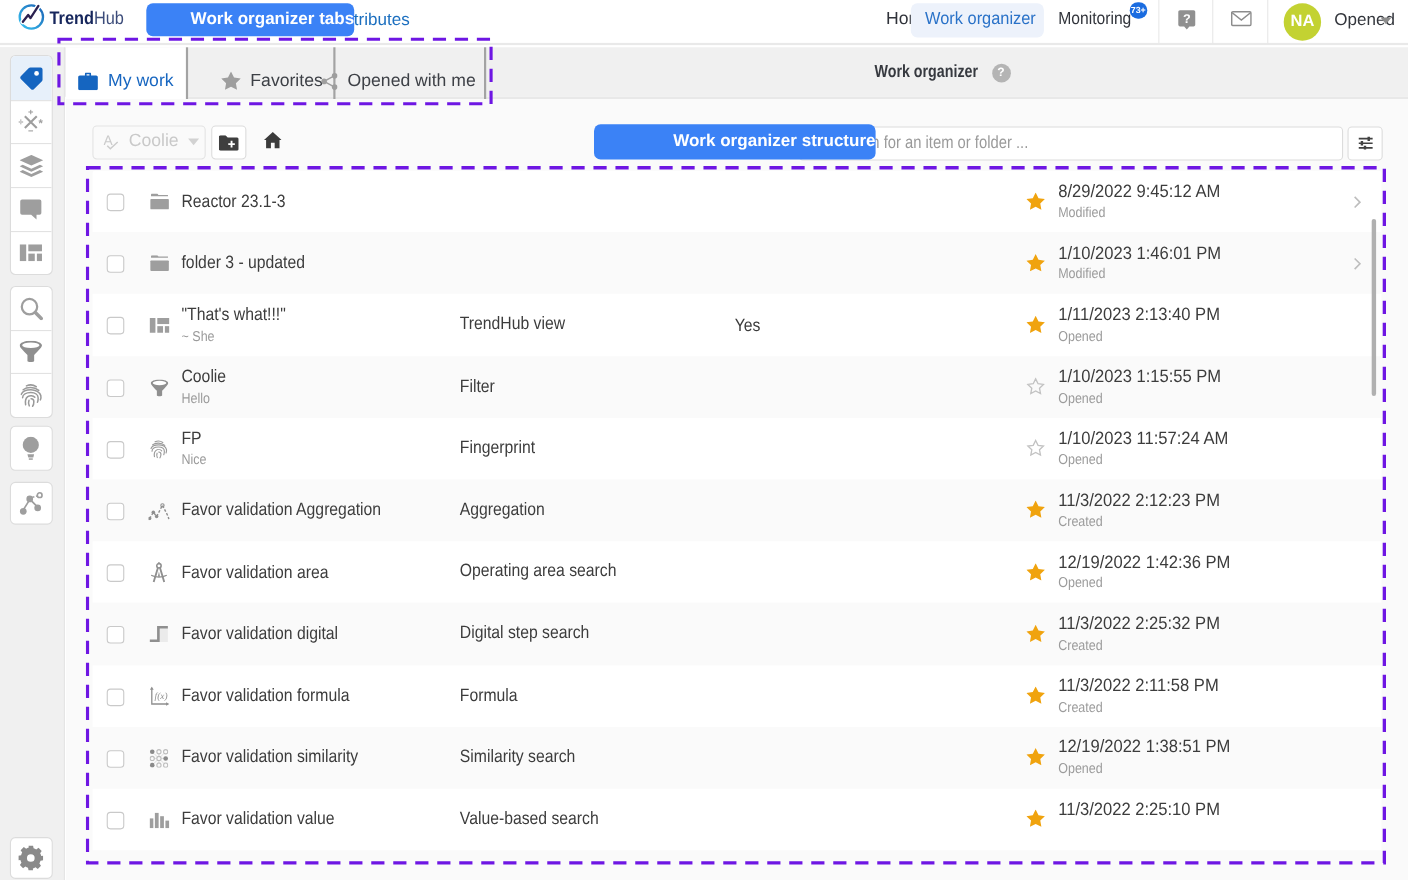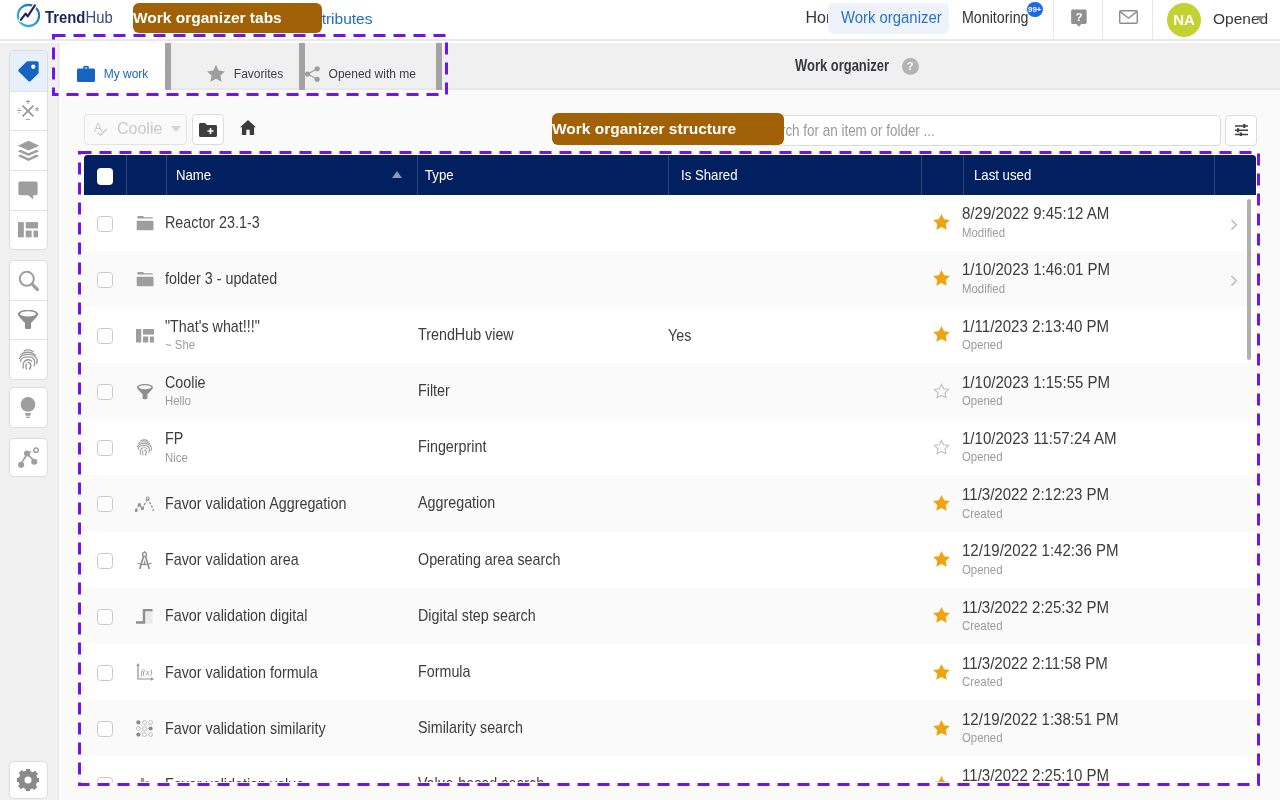--- a/index.html
+++ b/index.html
@@ -16,26 +16,26 @@
 .toplink { position:absolute; top:9px; font-size:16px; color:#30333a; }
 #wo-pill { position:absolute; left:828px; top:3px; width:121px; height:31px; background:#edf2fb; border-radius:6px; }
 #wo-pill span { position:absolute; left:13px; top:6px; font-size:16px; color:#2a72c8; white-space:nowrap; transform:scaleX(0.93); transform-origin:0 0; }
 .badge99 { position:absolute; left:1027px; top:1.5px; width:15.5px; height:15.5px; border-radius:50%; background:#1a6ce0; color:#fff; font-size:8px; font-weight:700; text-align:center; line-height:15.5px; }
 .vsep { position:absolute; top:0; width:1px; height:40px; background:#e8e8e8; }
 #avatar { position:absolute; left:1167px; top:3px; width:34px; height:34px; border-radius:50%; background:#c3d232; color:#fff; font-weight:700; font-size:15px; text-align:center; line-height:34px; }
 #nicky { position:absolute; left:1213px; top:10px; font-size:15.5px; color:#33363c; }
 #caret-user { position:absolute; left:1255px; top:16px; width:0; height:0; border-left:5px solid transparent; border-right:5px solid transparent; border-top:6px solid #8c8c8c; }
 
 
-.pbadge { position:absolute; background:#a16207; border-radius:6px; color:#fff; font-weight:700; font-size:15.5px; text-align:left; z-index:30; }
+.pbadge { position:absolute; background:#3b82f6; border-radius:6px; color:#fff; font-weight:700; font-size:15.5px; text-align:right; z-index:30; }
 
 
 #graybar { position:absolute; left:0; top:42.5px; width:1280px; height:45px; background:#f0f0f0; }
 #barline { position:absolute; left:60px; top:87.5px; width:1220px; height:2px; background:#e8e8e8; }
-.tab { position:absolute; top:42.5px; height:62px; border-right:6px solid #a3a3a3; display:flex; align-items:center; justify-content:center; gap:9px; font-size:12px; color:#3d4046; }
+.tab { position:absolute; top:42.5px; height:62px; border-right:2px solid #a3a3a3; display:flex; align-items:center; justify-content:center; gap:9px; font-size:16px; color:#3d4046; }
 #tab1 { left:60px; width:111px; background:#fff; color:#1766c0; }
 #title-wo { position:absolute; left:795px; top:57px; font-size:16px; font-weight:700; color:#36393f; white-space:nowrap; transform:scaleX(0.81); transform-origin:0 0; }
 .qcircle { position:absolute; width:17px; height:17px; border-radius:50%; background:#b4b4b4; color:#fff; font-size:11px; font-weight:700; text-align:center; line-height:17px; }
 
 
 #sidebar { position:absolute; left:0; top:42.5px; width:59px; height:757.5px; background:#f0f0f0; border-right:1px solid #e4e4e4; }
 .sgroup { position:absolute; left:8.8px; width:39.4px; background:#fff; border:1px solid #dcdcdc; border-radius:5px; overflow:hidden; }
 .scell { display:flex; align-items:center; justify-content:center; border-top:1px solid #e2e2e2; }
 .scell svg { transform:scale(1.13); }
 .scell:first-child { border-top:none; }
@@ -122,39 +122,39 @@
     <path d="M4.8 16.8 L9.6 10.6 L11.7 13.4 L18.9 2.4" fill="none" stroke="#fff" stroke-width="4.6" stroke-linecap="round" stroke-linejoin="round"></path>
     <path d="M4.8 16.8 L9.6 10.6 L11.7 13.4 L18.9 2.4" fill="none" stroke="#2b2150" stroke-width="2.1" stroke-linecap="round" stroke-linejoin="round"></path>
   </svg>
   <div class="brand"><b>Trend</b><span>Hub</span></div>
   <div class="navlink" style="left:307px;">Attributes</div>
   <div class="toplink" style="left:775.5px;padding-left:30px;">Home</div>
   <div id="wo-pill">
       <span>Work organizer</span>
     </div>
   <div class="toplink" style="left:962px;transform:scaleX(0.89);transform-origin:0 0;white-space:nowrap;">Monitoring</div>
-  <div class="badge99">99+</div>
+  <div class="badge99">73+</div>
   <div class="vsep" style="left:1053px;"></div>
   <div class="vsep" style="left:1102px;"></div>
   <div class="vsep" style="left:1152px;"></div>
   <svg class="abs" style="left:1071px;top:9px;" width="16" height="19" viewBox="0 0 16 19">
       <path d="M1.8 0.4 H14 C15 0.4 15.7 1.1 15.7 2.1 V13.3 C15.7 14.3 15 15 14 15 H10.3 L7.9 17.8 L5.5 15 H1.8 C0.8 15 0.1 14.3 0.1 13.3 V2.1 C0.1 1.1 0.8 0.4 1.8 0.4 Z" fill="#909090"></path>
       <text x="8" y="11.6" text-anchor="middle" font-size="11.5" font-weight="bold" fill="#fff" font-family="Liberation Sans">?</text>
     </svg>
   <svg class="abs" style="left:1119px;top:10px;" width="19" height="14" viewBox="0 0 19 14" fill="none" stroke="#8c8c8c" stroke-width="1.4">
       <rect x="0.7" y="0.7" width="17.6" height="12.6" rx="1.2"></rect>
       <path d="M1.2 1.6 L9.5 8.2 L17.8 1.6"></path>
     </svg>
   <div id="avatar">NA</div>
   <div id="nicky">Opened</div>
   <div id="caret-user"></div>
 </div>
 
 <div class="pbadge" style="left:133px;top:3px;width:189px;height:30px;line-height:30px;">Work organizer tabs</div>
-<div class="pbadge" style="left:552px;top:112.5px;width:232px;height:32.5px;line-height:32.5px;">Work organizer structure</div>
+<div class="pbadge" style="left:540px;top:112.5px;width:256px;height:32.5px;line-height:32.5px;">Work organizer structure</div>
 
 <svg class="abs" style="left:52px;top:34px;z-index:25;" width="396" height="62">
   <rect x="1.5" y="1.5" width="393" height="59" fill="none" stroke="#6e16e3" stroke-width="3" stroke-dasharray="12 8"></rect>
 </svg>
 <svg class="abs" style="left:78px;top:151px;z-index:25;" width="1184" height="636">
   <rect x="1.5" y="1.5" width="1179" height="632" fill="none" stroke="#6e16e3" stroke-width="3" stroke-dasharray="12 8"></rect>
 </svg>
 
 <div id="content"></div>
 
@@ -277,35 +277,20 @@
 <div class="sgroup" style="top:760.5px;height:38.5px;">
     <div class="scell" style="height:36.50px;">
       <svg width="20" height="20" viewBox="0 0 20 20">
         <path d="M8.2 0 h3.6 l0.45 2.2 a8 8 0 0 1 2.1 0.87 l1.87 -1.25 2.55 2.55 -1.25 1.87 a8 8 0 0 1 0.87 2.1 L20 8.2 v3.6 l-2.2 0.45 a8 8 0 0 1 -0.87 2.1 l1.25 1.87 -2.55 2.55 -1.87 -1.25 a8 8 0 0 1 -2.1 0.87 L11.8 20 H8.2 l-0.45 -2.2 a8 8 0 0 1 -2.1 -0.87 l-1.87 1.25 -2.55 -2.55 1.25 -1.87 a8 8 0 0 1 -0.87 -2.1 L0 11.8 V8.2 l2.2 -0.45 a8 8 0 0 1 0.87 -2.1 L1.82 3.78 4.37 1.23 6.24 2.48 a8 8 0 0 1 2.1 -0.87 Z" fill="#8a8a8a"></path>
         <circle cx="10" cy="10" r="3.1" fill="#fff"></circle>
       </svg>
     </div>
   </div>
 
 <div id="tablewrap">
-  <div id="thead">
-    <div id="hcheck"></div>
-    <div class="hsep" style="left:42px;"></div>
-    <div class="hsep" style="left:82.5px;"></div>
-    <div class="hsep" style="left:333.5px;"></div>
-    <div class="hsep" style="left:584.5px;"></div>
-    <div class="hsep" style="left:837.5px;"></div>
-    <div class="hsep" style="left:879px;"></div>
-    <div class="hsep" style="left:1130.5px;"></div>
-    <div class="htxt" style="left:92.5px;">Name</div>
-    <div id="sortarrow"></div>
-    <div class="htxt" style="left:341px;">Type</div>
-    <div class="htxt" style="left:597px;">Is Shared</div>
-    <div class="htxt" style="left:890.5px;">Last used</div>
-  </div>
   <div class="row white">
       <div class="rcheck"></div>
       <div class="ricon" style="left:52px;top:21px;"><svg width="18" height="15" viewBox="0 0 18 15">
           <g fill="#9e9e9e">
             <path d="M1.3 2.4 V0.8 C1.3 0.35 1.65 0 2.1 0 H6.8 C7.15 0 7.45 0.2 7.6 0.5 L8 1.2 H16.7 V2.4 Z"></path>
             <rect x="0.7" y="4.8" width="16.8" height="9.5" rx="0.8"></rect>
           </g>
         </svg></div>
       <div class="rname mid">Reactor 23.1-3</div>
       <div class="rstar"><svg width="17" height="16" viewBox="0 0 17 16">

